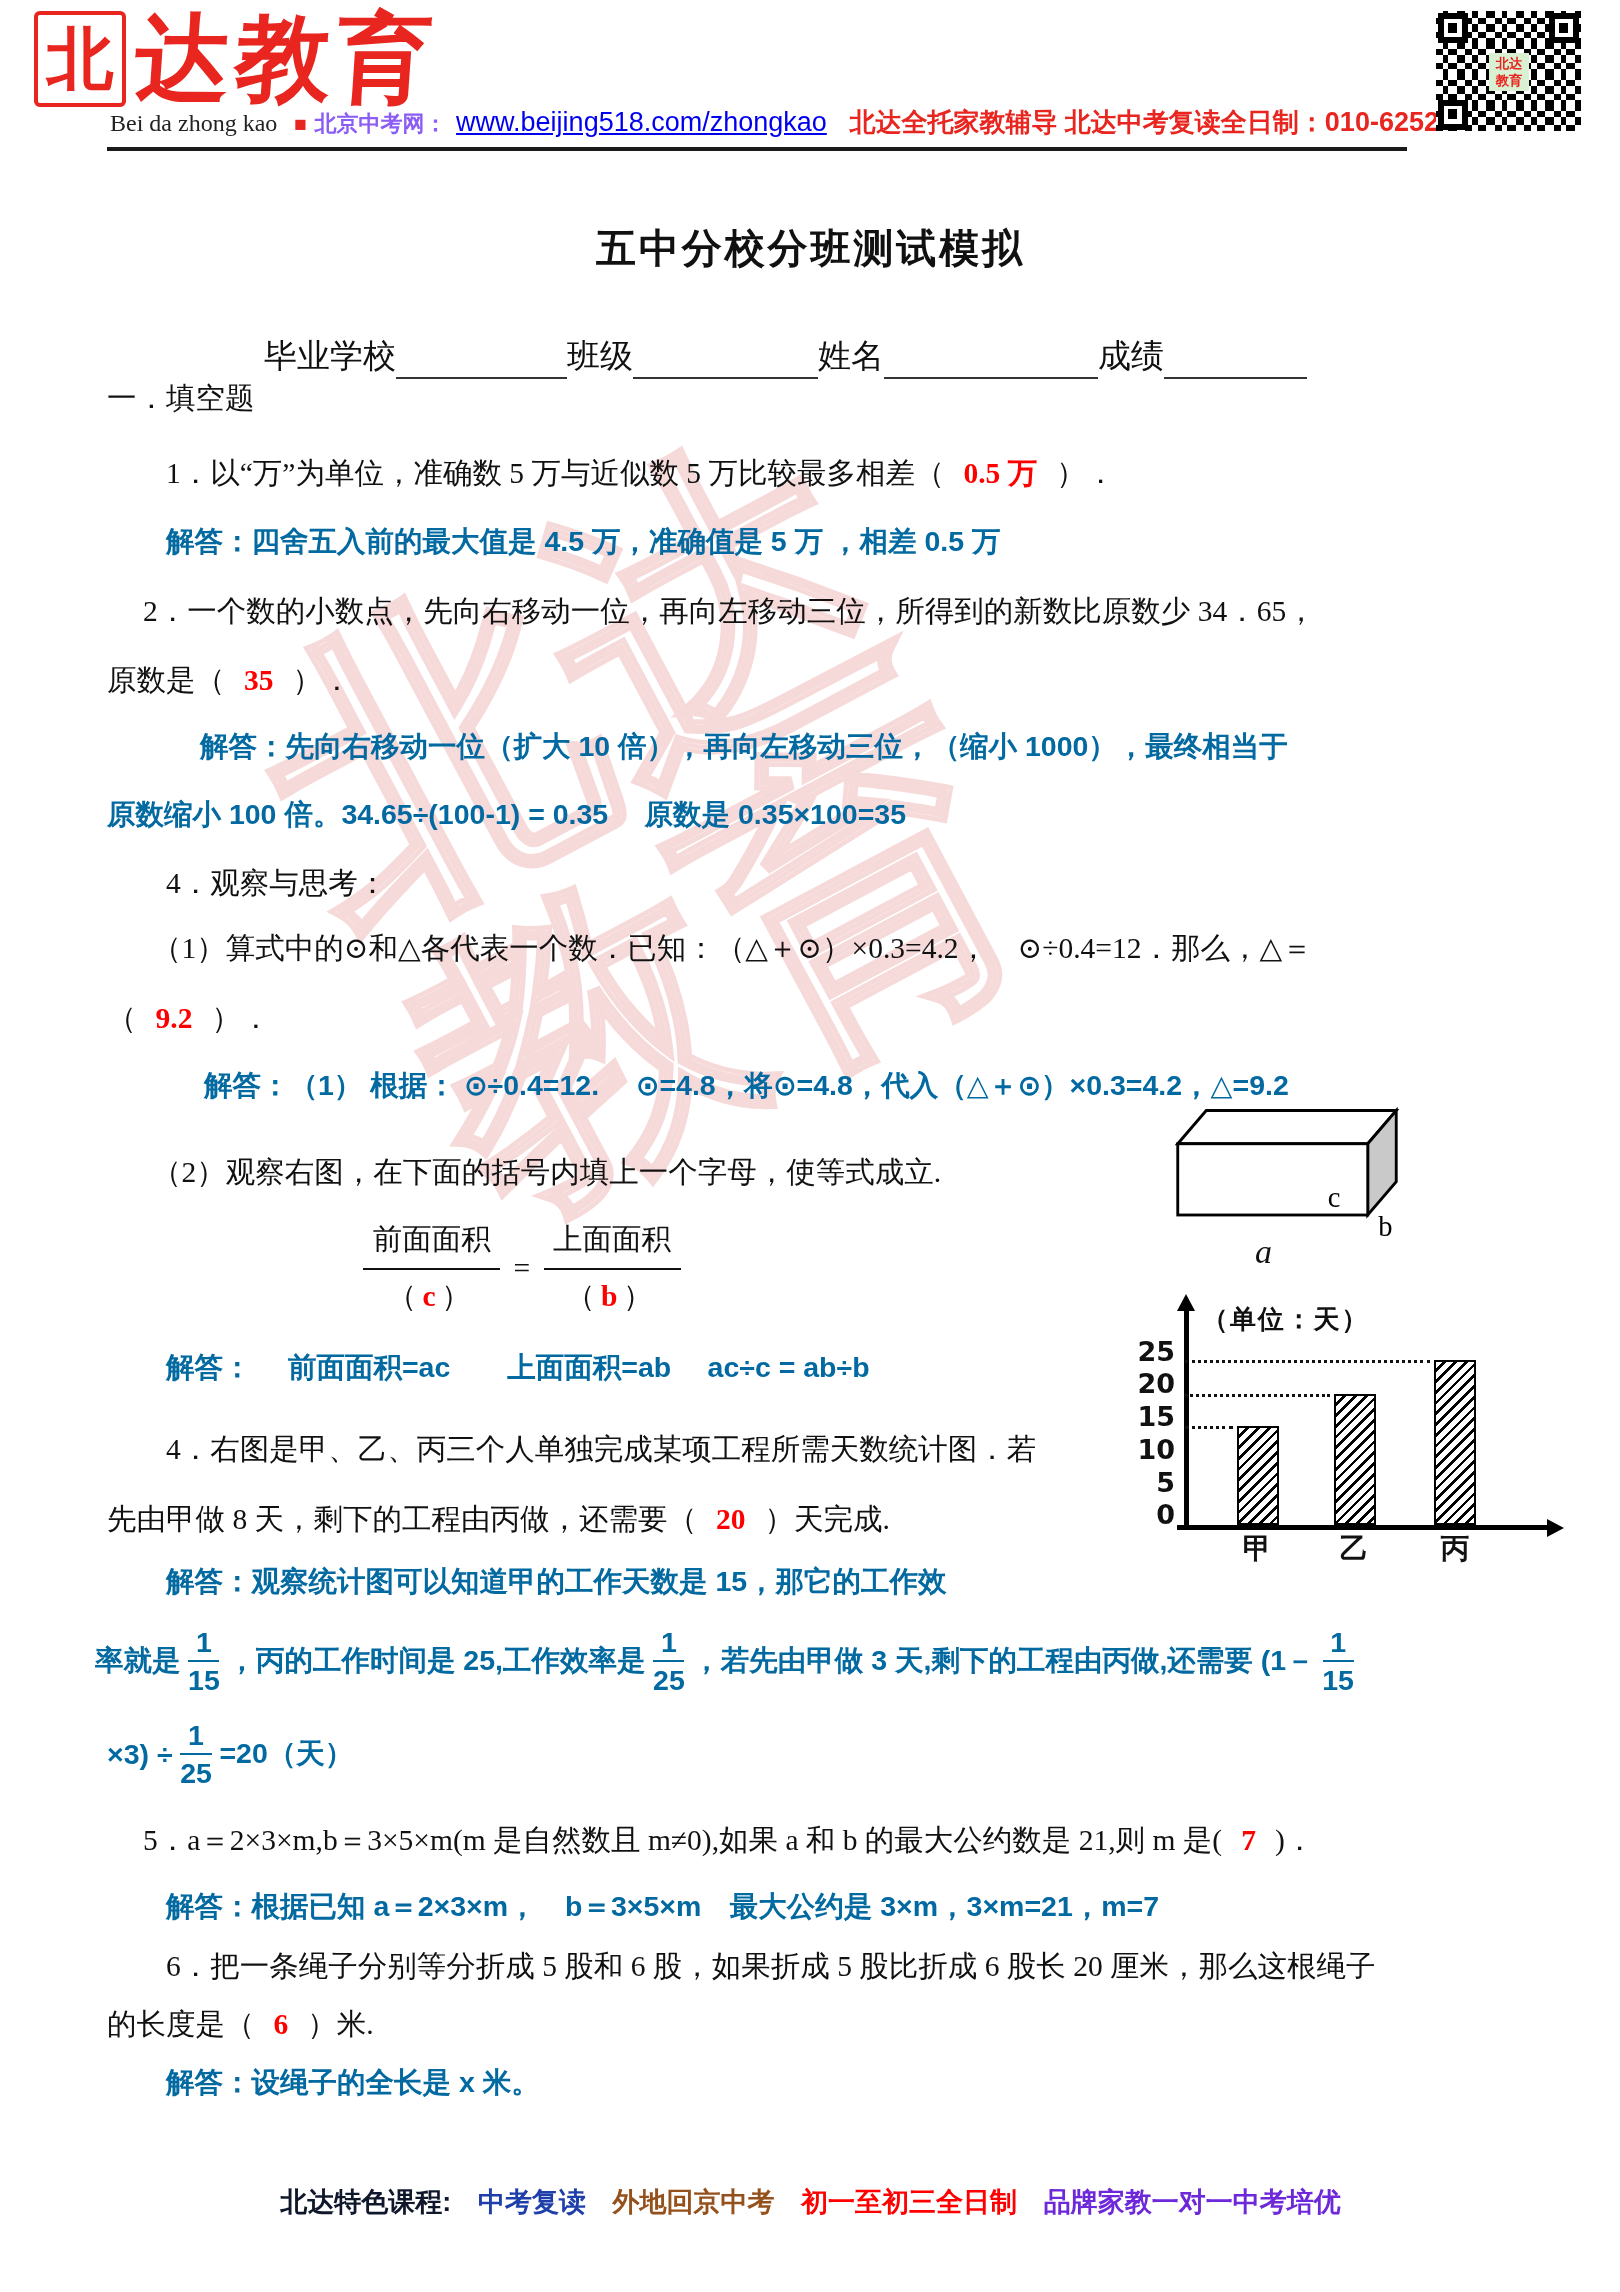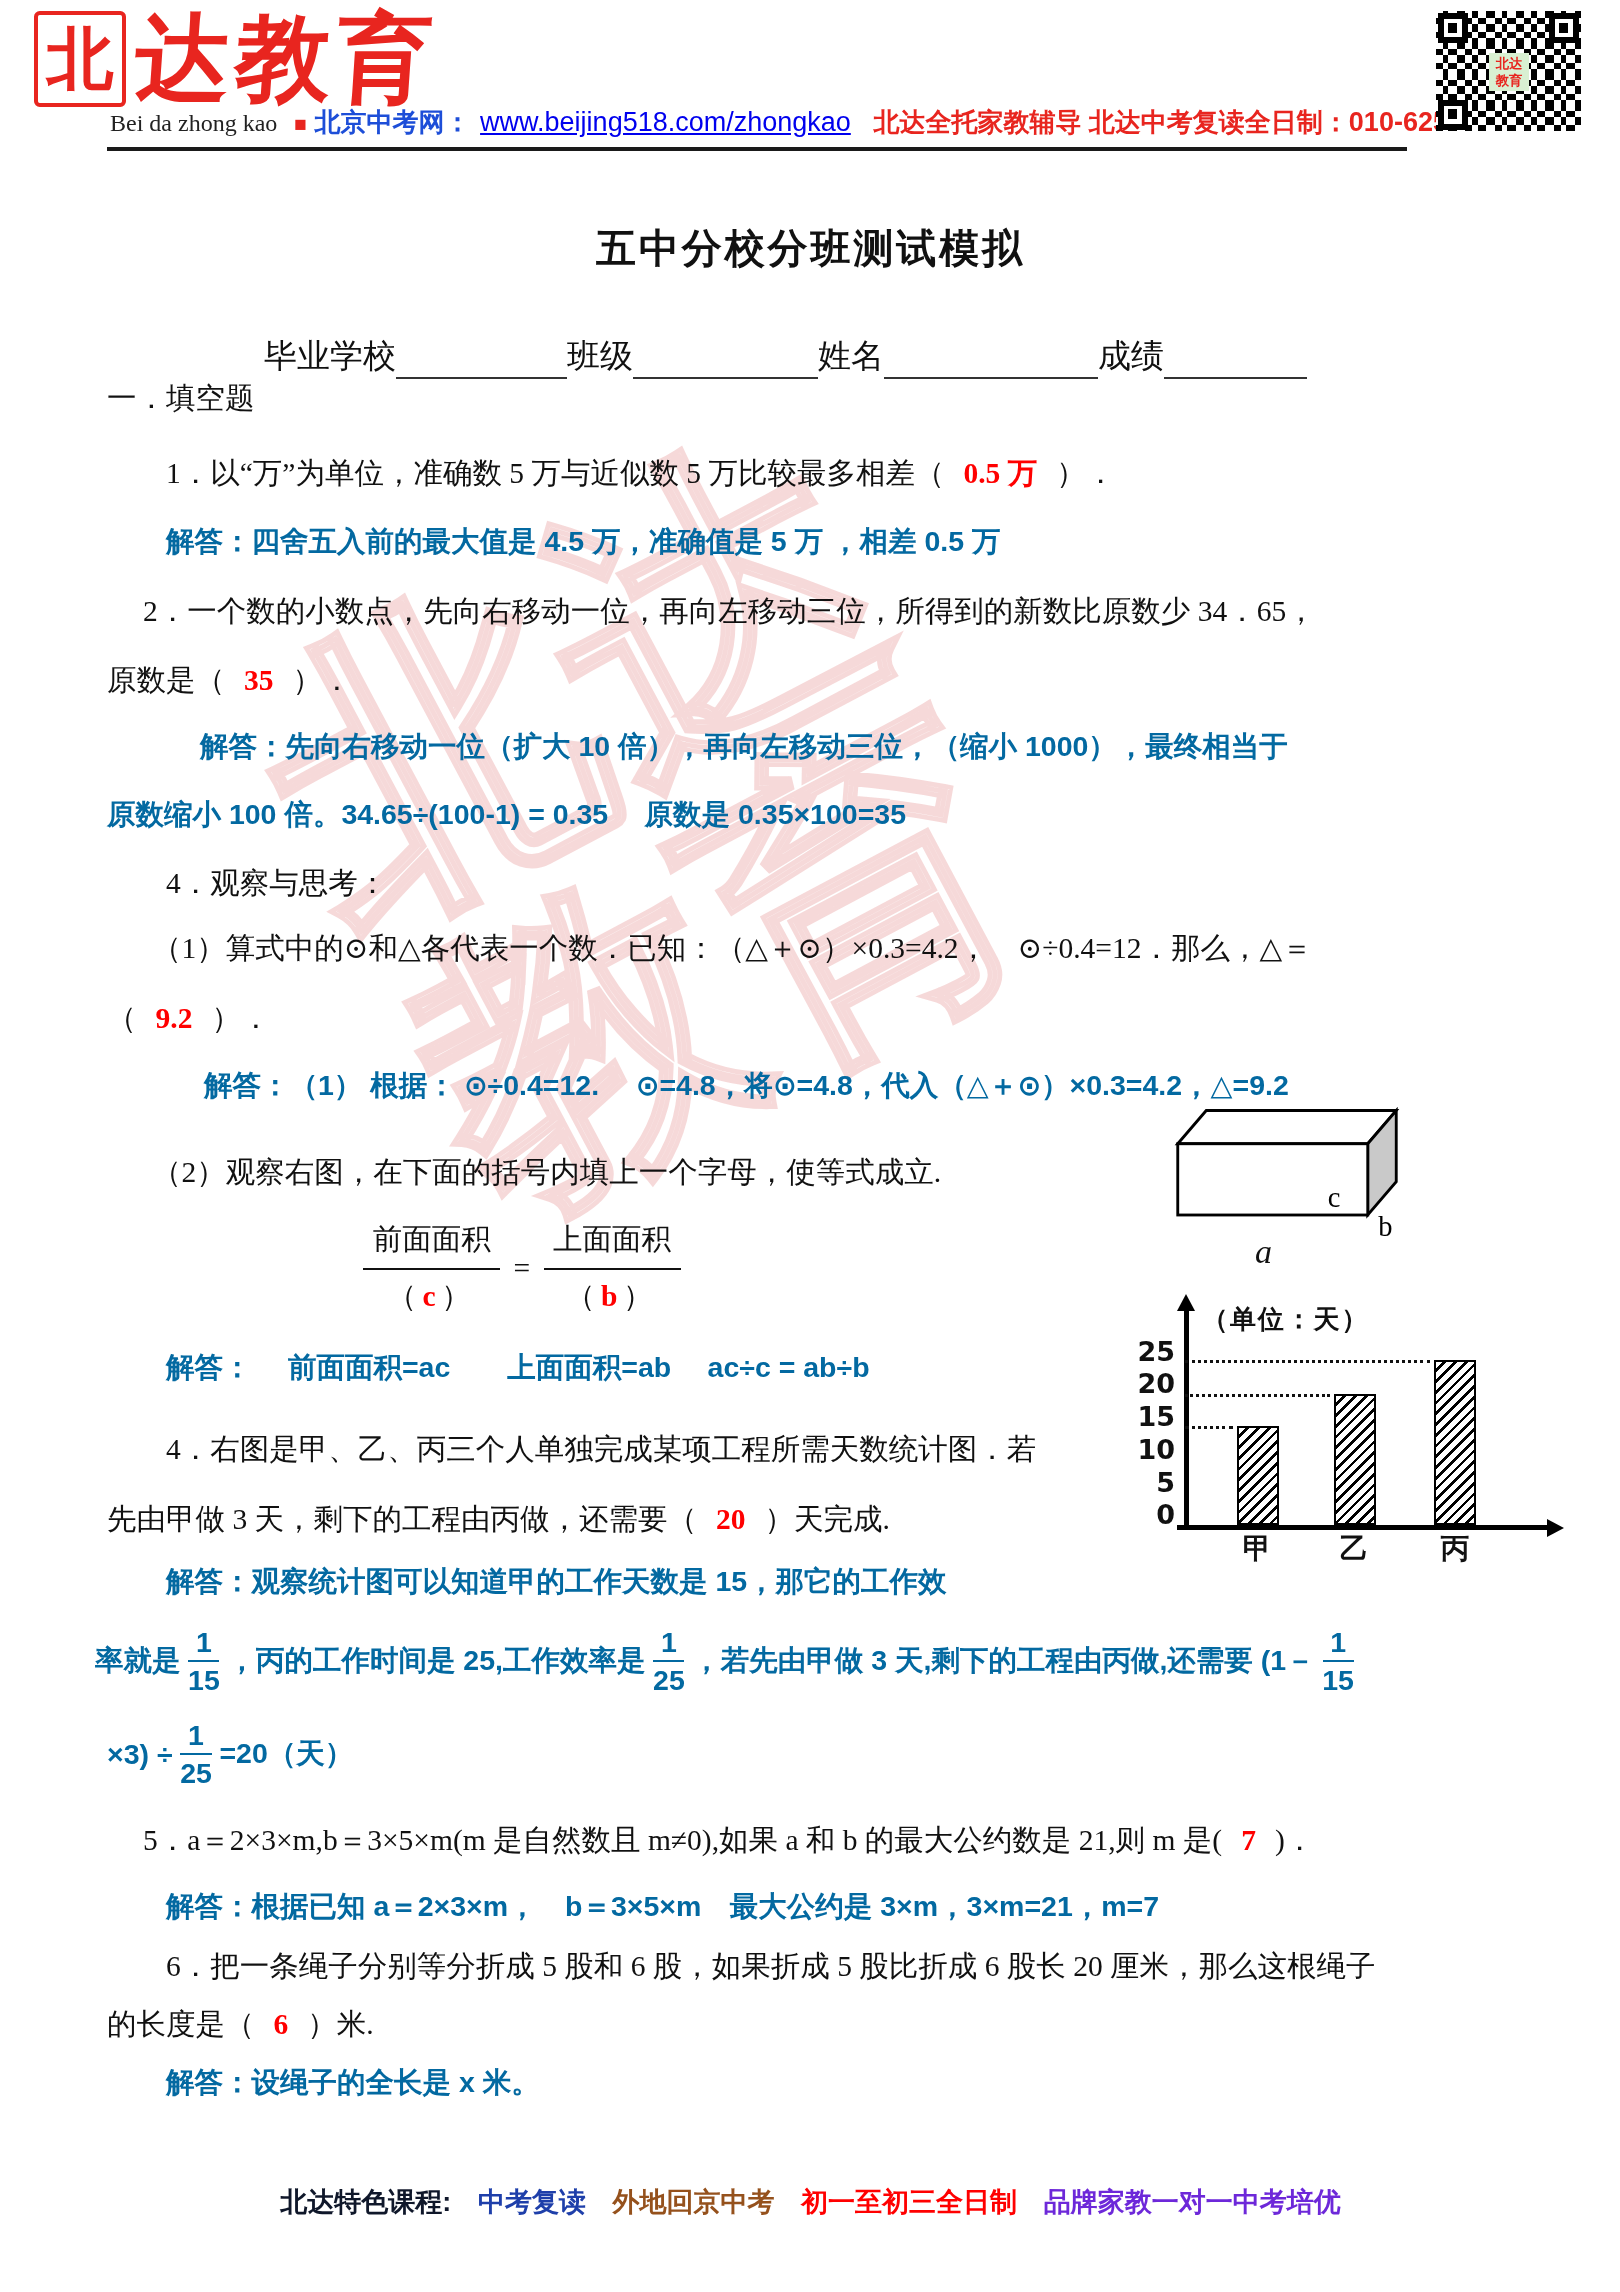--- a/index.html
+++ b/index.html
@@ -7,21 +7,21 @@
         font-family:"Liberation Serif","DejaVu Serif",serif;color:#111;overflow:hidden;}
 
   
   .logo-seal{position:absolute;left:34px;top:11.4px;width:84px;height:88px;border:4.8px solid #e8251f;
              border-radius:5.7px;color:#e8251f;font-size:67px;font-weight:bold;display:flex;
              align-items:center;justify-content:center;font-family:"Liberation Serif",serif;}
   .logo-word{position:absolute;left:135px;top:-3.8px;color:#e8251f;font-size:95px;font-weight:bold;
              letter-spacing:5.7px;transform:skewX(-4deg);font-family:"Liberation Serif",serif;}
   .tagline{position:absolute;left:110px;top:105px;font-size:24px;color:#222;white-space:nowrap;}
   .bullet{color:#e8251f;font-size:21px;margin:0 7.6px 0 17px;}
-  .site-label{color:#1d4ed8;font-size:26px;font-weight:bold;font-family:"Liberation Sans",sans-serif;}
+  .site-label{color:#8b5cf6;font-size:22px;font-weight:bold;font-family:"Liberation Sans",sans-serif;}
   .site-url{color:#0000ee;text-decoration:underline;font-size:27px;font-family:"Liberation Sans",sans-serif;margin:0 9.5px;}
   .promo{color:#e8251f;font-size:26px;font-weight:bold;font-family:"Liberation Sans",sans-serif;margin-left:13.3px;}
   .phone{color:#e8251f;font-size:27px;font-weight:bold;font-family:"Liberation Sans",sans-serif;}
   .hr-top{position:absolute;left:107px;top:147px;width:1300px;height:3.8px;background:#1a1a1a;}
 
   
   .qr{position:absolute;left:1436px;top:11.4px;width:145px;height:120px;
       background:
         repeating-linear-gradient(90deg,#000 0 6.7px,#fff 6.7px 12.4px,#000 12.4px 21px,#fff 21px 29.5px),
         repeating-linear-gradient(0deg,#000 0 5.7px,#fff 5.7px 14.3px,#000 14.3px 20px,#fff 20px 31px);
@@ -169,21 +169,21 @@
     <polygon points="10,45 40,10 240,10 210,45" fill="#ffffff" stroke="#000" stroke-width="3"></polygon>
     <polygon points="210,45 240,10 240,85 210,120" fill="#c9c9c9" stroke="#000" stroke-width="3"></polygon>
     <rect x="10" y="45" width="200" height="75" fill="#ffffff" stroke="#000" stroke-width="3"></rect>
     <text x="168" y="112" font-size="30" font-family="Liberation Serif,serif">c</text>
     <text x="221" y="142" font-size="30" font-family="Liberation Serif,serif">b</text>
   </svg>
   <div class="label-a">a</div>
 
   <div class="ln" style="left:166px;top:1430px">4．右图是甲、乙、丙三个人单独完成某项工程所需天数统计图．若</div>
   <div class="ln" style="left:107px;top:1500px">
-    <span>先由甲做 3 天，剩下的工程由丙做，还需要（</span><span class="ans">20</span><span>）天完成.</span>
+    <span>先由甲做 8 天，剩下的工程由丙做，还需要（</span><span class="ans">20</span><span>）天完成.</span>
   </div>
   <div class="ln red" style="left:166px;top:1563px">解答：观察统计图可以知道甲的工作天数是 15，那它的工作效</div>
 
   <div class="ln red redline" style="left:95px;top:1617px;height:88px">
     <span>率就是</span>
     <span class="frac">
         <span class="fn">1</span>
         <span class="fd">15</span>
       </span>
     <span>，丙的工作时间是 25,工作效率是</span>

